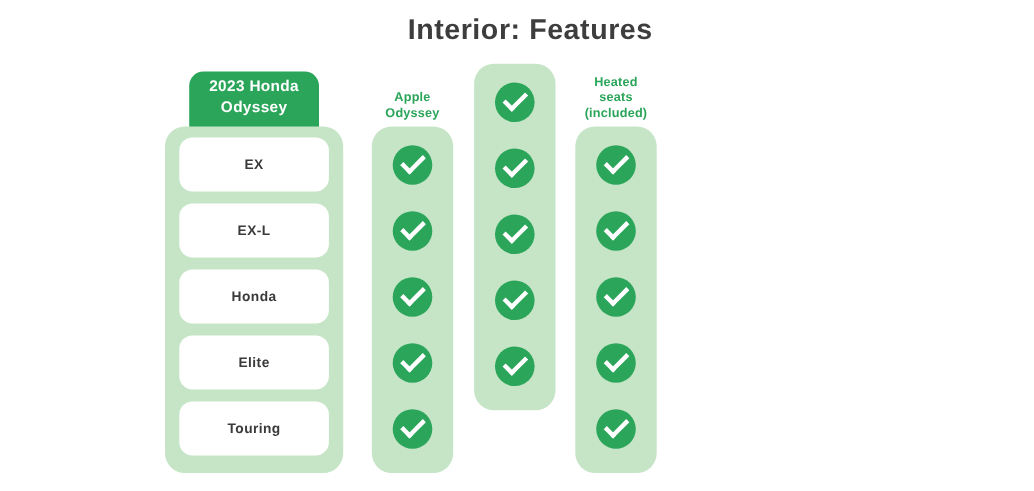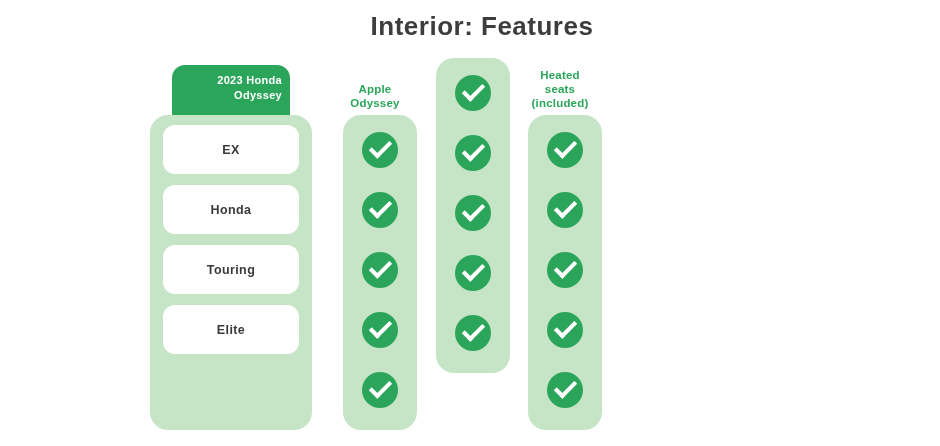--- a/index.html
+++ b/index.html
@@ -21,22 +21,22 @@
     position:absolute;top:11px;left:12px;width:940px;
     text-align:center;
     font-size:26px;font-weight:bold;letter-spacing:0.5px;
     color:var(--title-color);
   }
   
   .vehicle-header{
     position:absolute;left:172px;top:65px;width:118px;height:56px;
     background:var(--green);
     border-radius:13px 13px 0 0;
-    color:#ffffff;font-weight:bold;font-size:11px;line-height:1.35;
-    letter-spacing:0.3px;text-align:right;
+    color:#ffffff;font-weight:bold;font-size:14px;line-height:1.35;
+    letter-spacing:0.3px;text-align:center;
     display:flex;align-items:center;justify-content:center;
     padding:0 8px 10px 8px;
     z-index:1;
   }
   .trim-track{
     position:absolute;left:150px;top:115px;width:162px;height:315px;
     background:var(--light-green);
     border-radius:18px;
     padding-top:10px;
     display:flex;flex-direction:column;align-items:center;gap:11px;
@@ -49,21 +49,21 @@
     color:var(--trim-text);
   }
   
   .features{
     position:absolute;left:343px;top:58px;
     display:flex;gap:28.5px;
     z-index:2;
   }
   .feature-col{
     width:64px;
-    display:flex;flex-direction:column;
+    display:flex;flex-direction:column;align-items:center;
   }
   .feature-header{
     width:64px;height:52px;margin-bottom:5px;
     display:flex;align-items:flex-end;justify-content:center;
     text-align:center;
     color:var(--green);
     font-size:11.5px;font-weight:bold;line-height:1.22;letter-spacing:0.2px;
   }
   .feature-col:nth-child(4) .feature-header{width:112px;}
   .feature-track{
@@ -95,27 +95,30 @@
 
   <div class="vehicle-header">
     <span>2023 Honda Odyssey</span>
   </div>
 
   <div class="trim-track" id="trim-track">
       <div class="trim-box">
         <span>EX</span>
       </div>
       <div class="trim-box">
+        <span>EX-L</span>
+      </div>
+      <div class="trim-box">
         <span>Honda</span>
       </div>
       <div class="trim-box">
-        <span>Touring</span>
+        <span>Elite</span>
       </div>
       <div class="trim-box">
-        <span>Elite</span>
+        <span>Touring</span>
       </div>
     </div>
 
   <div class="features" id="features">
       <div class="feature-col">
         <div class="feature-header">Apple Odyssey</div>
         <div class="feature-track">
           <div class="circle check"></div>
           <div class="circle check"></div>
           <div class="circle check"></div>

